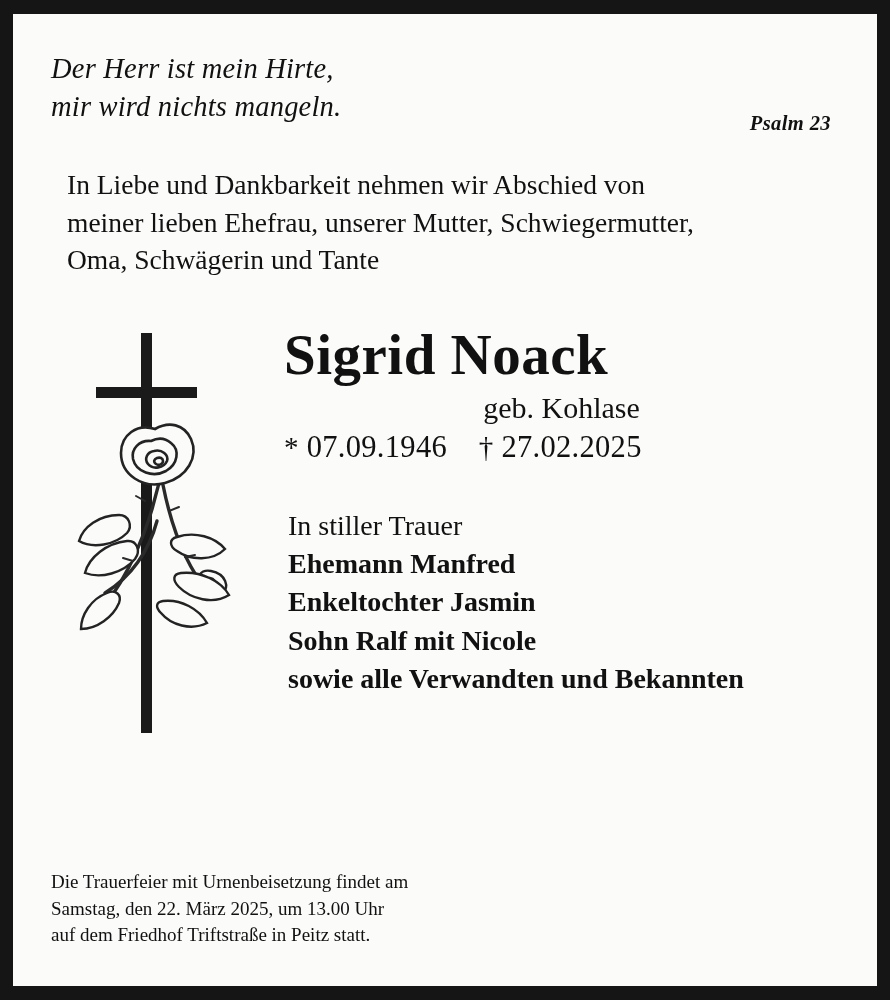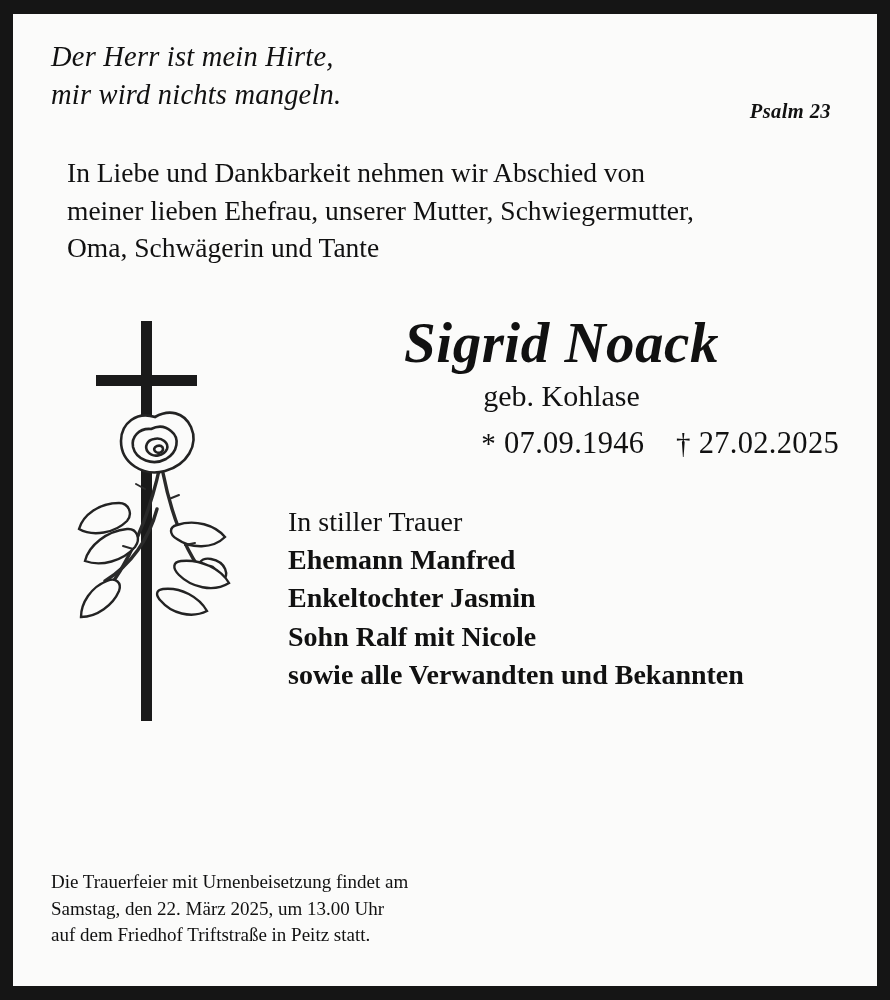--- a/index.html
+++ b/index.html
@@ -26,21 +26,21 @@
     border-left: 13px solid #151515;
     border-right: 13px solid #151515;
   }
 
   .inner {
     position: relative;
     box-sizing: border-box;
     width: 100%;
     height: 100%;
     background: #fbfbfa;
-    padding: 24px 38px 30px 38px;
+    padding: 36px 38px 30px 38px;
   }
 
   
   .verse-row {
     position: relative;
     height: 112px;
   }
   .verse {
     font-style: italic;
     font-size: 28.5px;
@@ -84,36 +84,35 @@
   .names {
     position: absolute;
     left: 225px;
     top: 0;
     right: 0;
   }
 
   .deceased-name {
     font-size: 57px;
     font-weight: bold;
-    text-align: center;
+    text-align: left;
     letter-spacing: 0.5px;
     line-height: 1.05;
     margin-left: 8px;
-    font-style: italic;
   }
   .maiden-name {
     font-size: 30px;
     text-align: center;
     margin-top: 6px;
     margin-left: 8px;
   }
   .dates {
     font-size: 30.5px;
-    text-align: right;
-    margin-top: 13px;
+    text-align: left;
+    margin-top: 5px;
     margin-left: 8px;
     letter-spacing: 0.3px;
   }
   .dates .sym { font-size: 29px; }
 
   .mourners {
     margin-top: 42px;
     margin-left: 12px;
   }
   .mourn-lead {

